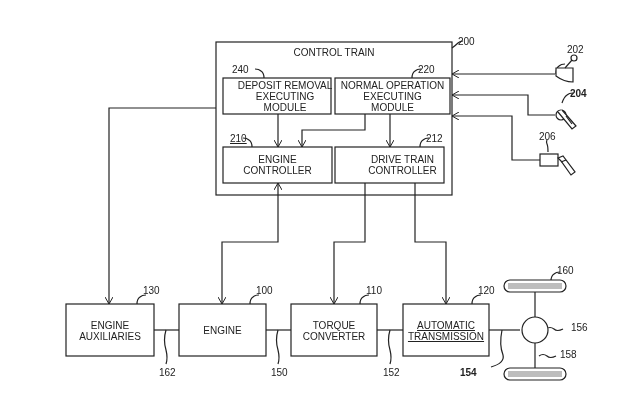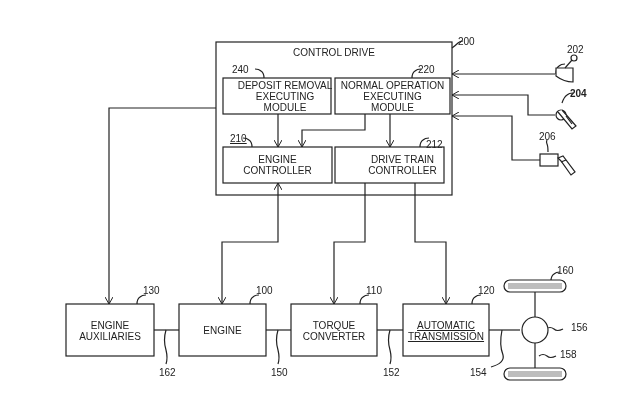--- a/index.html
+++ b/index.html
@@ -89,54 +89,54 @@
       <path d="M566,116 L572,124"></path>
     </g>
     <g>
       <rect x="540" y="154" width="18" height="12" fill="#fff"></rect>
       <path d="M558,158 L563,156 L575,172 L571,175 L561,161 Z" fill="#fff"></path>
       <path d="M561,162 L566,160"></path>
     </g>
   </g>
 </svg>
 
-<div class="lbl" style="left:216px;top:47px;width:236px;">CONTROL DRIVE</div>
+<div class="lbl" style="left:216px;top:47px;width:236px;">CONTROL TRAIN</div>
 <div class="ref" style="left:458px;top:36px;">200</div>
 
 <div class="lbl" style="left:223px;top:80px;width:124px;">DEPOSIT REMOVAL
 EXECUTING
 MODULE</div>
 <div class="ref" style="left:232px;top:64px;">240</div>
 <div class="lbl" style="left:335px;top:80px;width:115px;">NORMAL OPERATION
 EXECUTING
 MODULE</div>
 <div class="ref" style="left:418px;top:64px;">220</div>
 <div class="lbl" style="left:223px;top:154px;width:109px;">ENGINE
 CONTROLLER</div>
 <div class="ref" style="left:230px;top:133px;text-decoration:underline;">210</div>
 <div class="lbl" style="left:335px;top:154px;width:109px;padding-left:13px;">DRIVE TRAIN
 CONTROLLER</div>
-<div class="ref" style="left:426px;top:133px;margin-top:6px;">212</div>
+<div class="ref" style="left:426px;top:133px;">212</div>
 
 <div class="lbl" style="left:66px;top:320px;width:88px;">ENGINE
 AUXILIARIES</div>
 <div class="ref" style="left:143px;top:285px;">130</div>
 <div class="lbl" style="left:179px;top:325px;width:87px;">ENGINE</div>
 <div class="ref" style="left:256px;top:285px;">100</div>
 <div class="lbl" style="left:291px;top:320px;width:86px;">TORQUE
 CONVERTER</div>
 <div class="ref" style="left:366px;top:285px;">110</div>
 <div class="lbl" style="left:403px;top:320px;width:86px;text-decoration:underline;">AUTOMATIC
 TRANSMISSION</div>
 <div class="ref" style="left:478px;top:285px;">120</div>
 
 <div class="ref" style="left:159px;top:367px;">162</div>
 <div class="ref" style="left:271px;top:367px;">150</div>
 <div class="ref" style="left:383px;top:367px;">152</div>
-<div class="ref" style="left:470px;top:367px;">154</div>
+<div class="ref" style="left:460px;top:367px;font-weight:bold;">154</div>
 
 <div class="ref" style="left:571px;top:322px;">156</div>
 <div class="ref" style="left:560px;top:349px;">158</div>
 <div class="ref" style="left:557px;top:265px;">160</div>
 
 <div class="ref" style="left:567px;top:44px;">202</div>
 <div class="ref" style="left:570px;top:88px;font-weight:bold;">204</div>
 <div class="ref" style="left:539px;top:131px;">206</div>
 
 </body></html>

